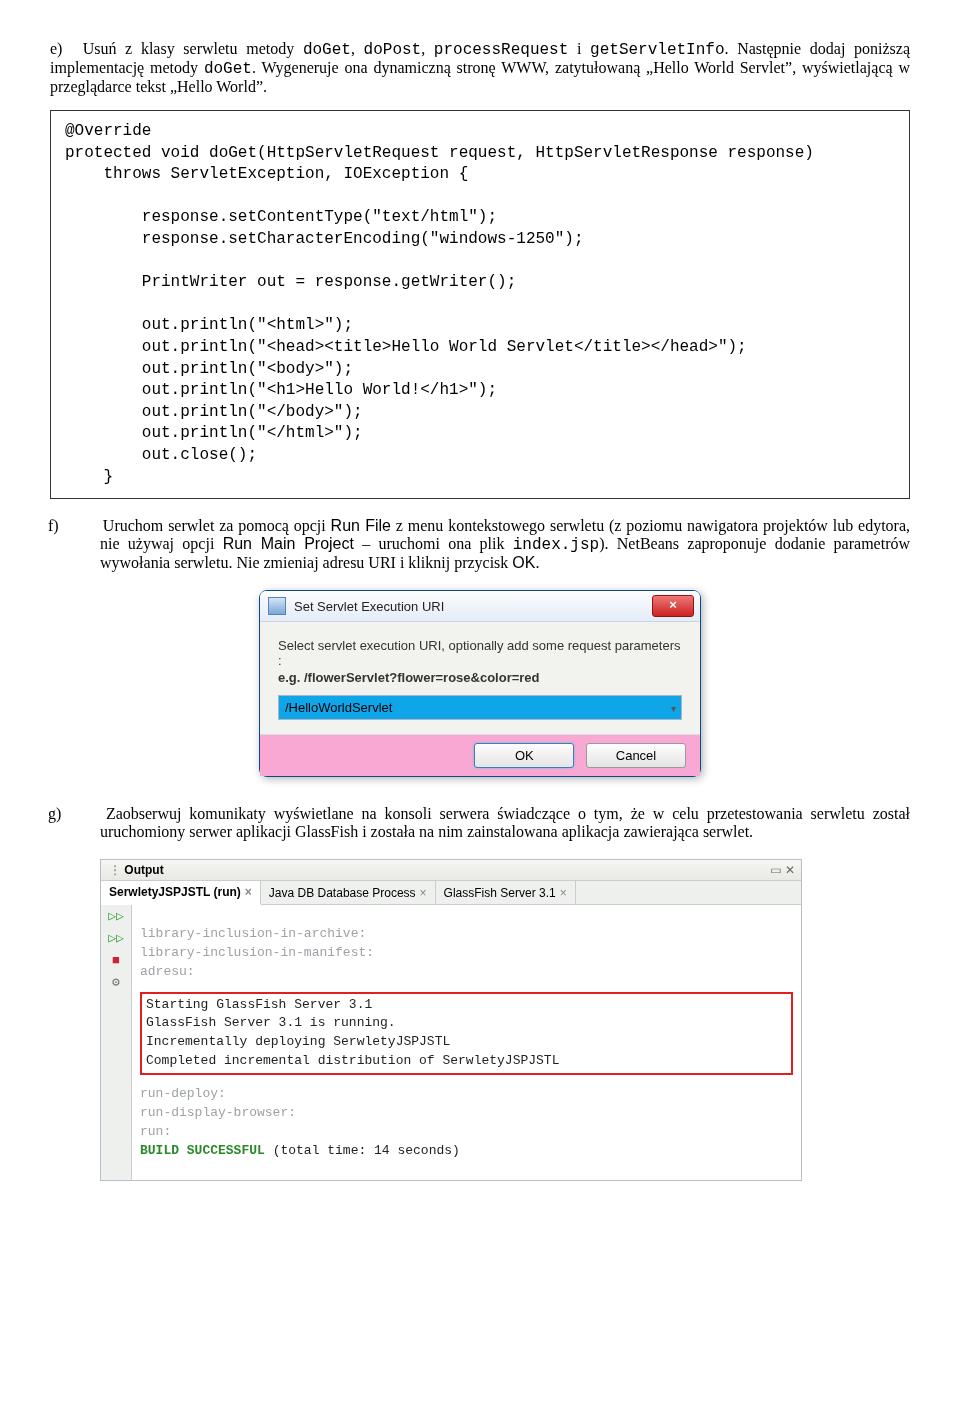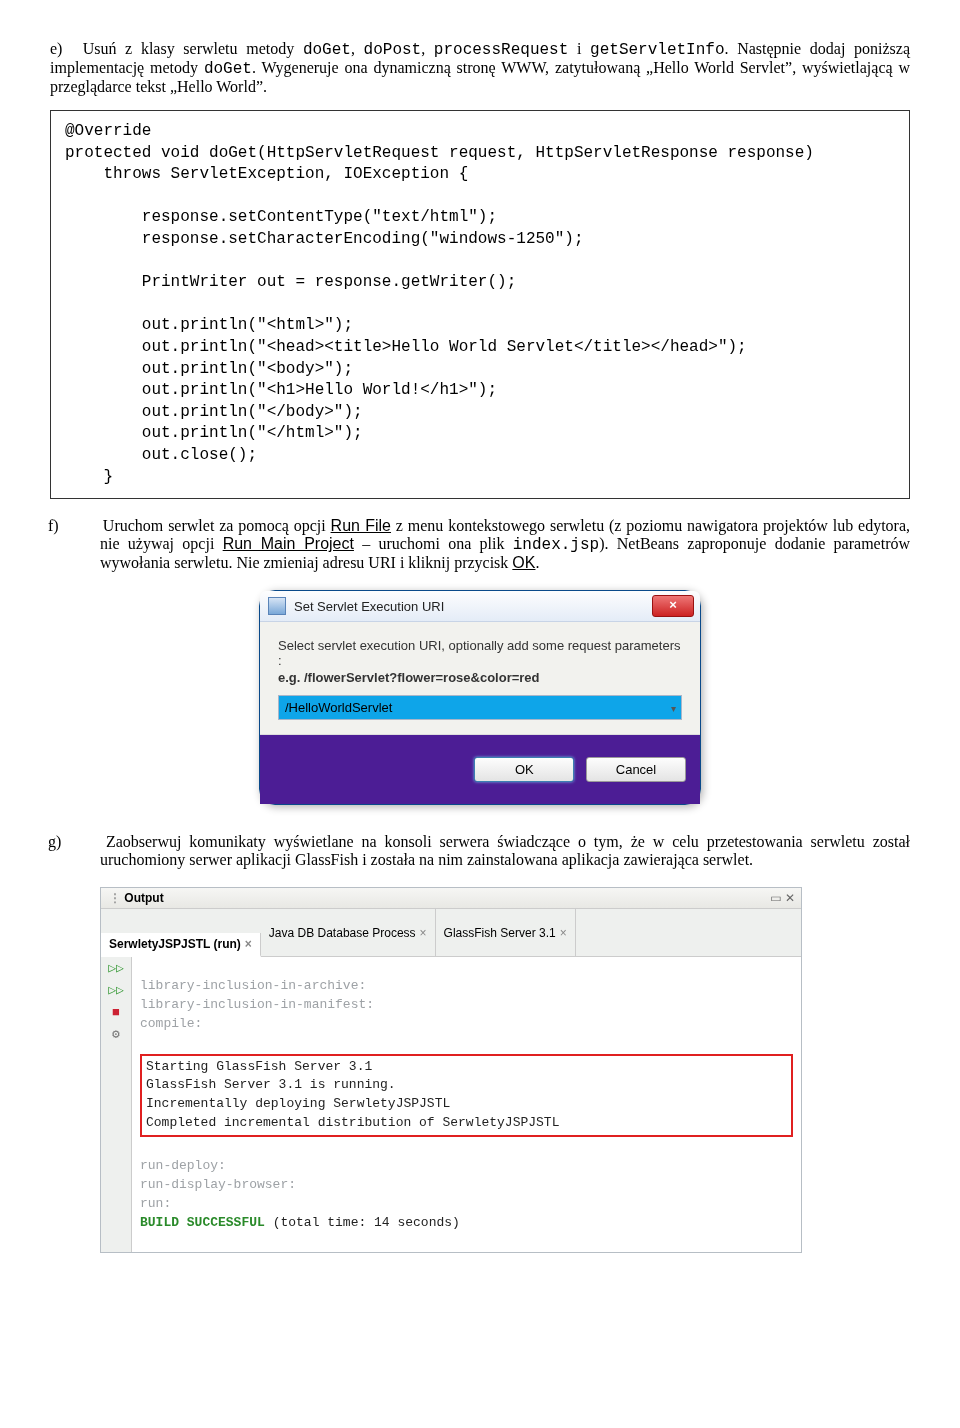--- a/index.html
+++ b/index.html
@@ -29,30 +29,29 @@
     font-family: "Courier New", monospace;
     font-size: 16px;
     white-space: pre;
     line-height: 1.35;
   }
   .indent {
     padding-left: 50px;
   }
   .sans {
     font-family: Arial, sans-serif;
-    text-decoration: underline;
   }
   .dialog-wrap {
     text-align: center;
     margin: 18px 0 28px 0;
   }
   .dialog {
     display: inline-block;
     border: 1px solid #0a4a8a;
-    border-radius: 16px;
+    border-radius: 8px;
     background: #f2f6fb;
     width: 440px;
     box-shadow: 2px 2px 8px rgba(0,0,0,0.3);
     font-family: "Segoe UI", Tahoma, sans-serif;
     font-size: 13px;
     text-align: left;
   }
   .dialog-titlebar {
     background: linear-gradient(#fdfdfe, #e4ecf7);
     border-bottom: 1px solid #c8d4e6;
@@ -115,23 +114,23 @@
   }
   .input-chevron {
     position: absolute;
     right: 6px;
     top: 50%;
     transform: translateY(-50%);
     font-size: 10px;
     color: #555;
   }
   .dialog-buttons {
-    background: #4c1d95;
+    background: #f9a8d4;
     border-top: 1px solid #ddd;
-    padding: 22px 14px;
+    padding: 8px 14px;
     text-align: right;
   }
   .dlg-btn {
     display: inline-block;
     min-width: 70px;
     padding: 4px 14px;
     margin-left: 8px;
     background: linear-gradient(#fdfdfd,#e4e4e4);
     border: 1px solid #9a9a9a;
     border-radius: 3px;
@@ -181,21 +180,20 @@
     border-right: 1px solid #ccc;
     display: flex;
     align-items: center;
     gap: 4px;
   }
   .output-tab.active {
     background: #fff;
     font-weight: bold;
     border-bottom: 2px solid #fff;
     margin-bottom: -1px;
-    margin-top: 24px;
   }
   .tab-x {
     color: #888;
   }
   .output-body {
     display: flex;
   }
   .output-gutter {
     width: 26px;
     background: #eef0ee;
@@ -217,21 +215,21 @@
     padding: 20px 8px;
     flex: 1;
     line-height: 1.45;
   }
   .dim { color: #9ea2a6; }
   .normal { color: #222; }
   .green { color: #2a8a2a; font-weight: bold; text-align: center; }
   .red-box {
     border: 2px solid #e02020;
     padding: 2px 4px;
-    margin: 20px 0;
+    margin: 10px 0;
   }
 </style>
 </head>
 <body>
 
 <div class="list-item">
   <span class="list-marker">e)</span>
   <span>Usuń z klasy serwletu metody </span>
   <span class="mono">doGet</span><span>, </span><span class="mono">doPost</span><span>, </span><span class="mono">processRequest</span><span> i </span><span class="mono">getServletInfo</span><span>. Następnie dodaj poniższą implementację metody </span><span class="mono">doGet</span><span>. Wygeneruje ona dynamiczną stronę WWW, zatytułowaną „Hello World Servlet”, wyświetlającą w przeglądarce tekst „Hello World”.</span>
 </div>
@@ -313,21 +311,21 @@
     <div class="output-body">
       <div class="output-gutter">
         <div class="gut-ico" style="color:#3a9b3a">▷▷</div>
         <div class="gut-ico" style="color:#3a9b3a">▷▷</div>
         <div class="gut-ico" style="color:#c23">■</div>
         <div class="gut-ico" style="color:#777">⚙</div>
       </div>
       <div class="output-lines">
         <div class="dim">library-inclusion-in-archive:</div>
         <div class="dim">library-inclusion-in-manifest:</div>
-        <div class="dim">compile:</div>
+        <div class="dim">adresu:</div>
         <div class="red-box">
           <div class="normal">Starting GlassFish Server 3.1</div>
           <div class="normal">GlassFish Server 3.1 is running.</div>
           <div class="normal">Incrementally deploying SerwletyJSPJSTL</div>
           <div class="normal">Completed incremental distribution of SerwletyJSPJSTL</div>
         </div>
         <div class="dim">run-deploy:</div>
         <div class="dim">run-display-browser:</div>
         <div class="dim">run:</div>
         <div><span class="green">BUILD SUCCESSFUL</span><span class="normal"> (total time: 14 seconds)</span></div>

